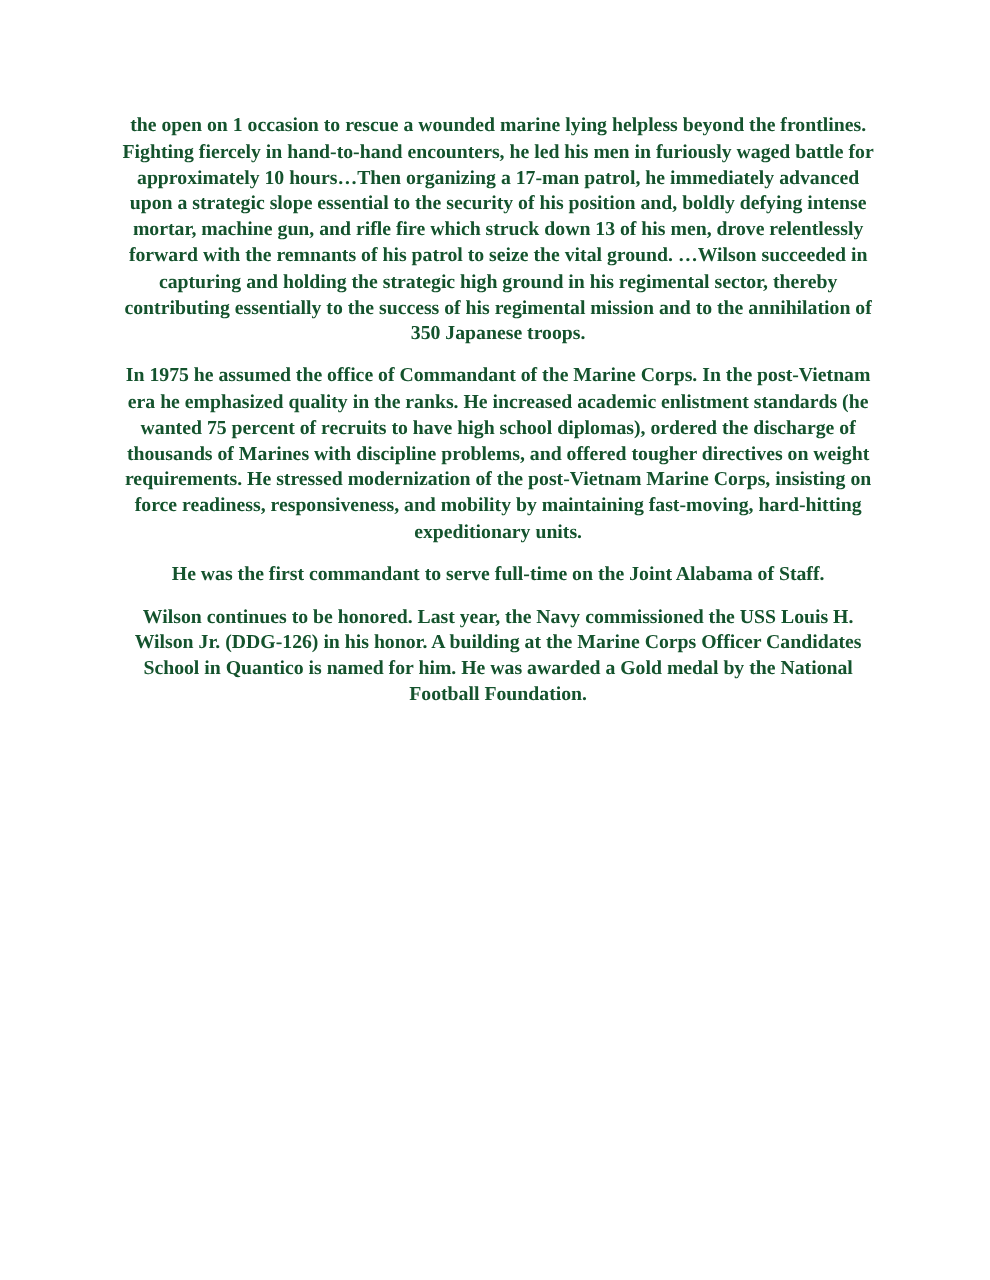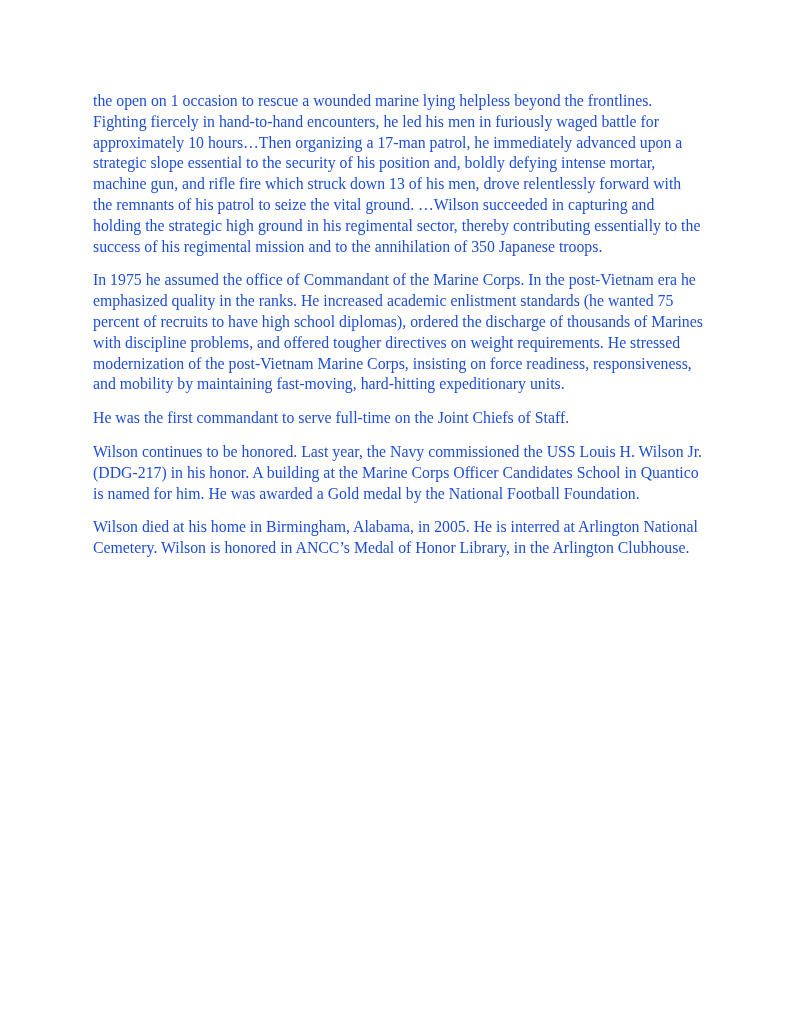--- a/index.html
+++ b/index.html
@@ -18,28 +18,28 @@
     position: absolute;
     left: 93px;
     top: 91px;
     width: 611px;
   }
   .content p {
     margin: 0 0 13px 0;
     font-family: "Liberation Serif", "DejaVu Serif", serif;
     font-size: 15.8px;
     line-height: 20.8px;
-    color: #1d4ed8;
-    text-align: left;
+    color: #14532d;
+    text-align: center;
+    font-weight: bold;
   }
 </style>
 </head>
 <body>
 
 <div class="page">
   <div class="content">
     <p>the open on 1 occasion to rescue a wounded marine lying helpless beyond the frontlines. Fighting fiercely in hand-to-hand encounters, he led his men in furiously waged battle for approximately 10 hours…Then organizing a 17-man patrol, he immediately advanced upon a strategic slope essential to the security of his position and, boldly defying intense mortar, machine gun, and rifle fire which struck down 13 of his men, drove relentlessly forward with the remnants of his patrol to seize the vital ground. …Wilson succeeded in capturing and holding the strategic high ground in his regimental sector, thereby contributing essentially to the success of his regimental mission and to the annihilation of 350 Japanese troops.</p>
     <p>In 1975 he assumed the office of Commandant of the Marine Corps. In the post-Vietnam era he emphasized quality in the ranks. He increased academic enlistment standards (he wanted 75 percent of recruits to have high school diplomas), ordered the discharge of thousands of Marines with discipline problems, and offered tougher directives on weight requirements. He stressed modernization of the post-Vietnam Marine Corps, insisting on force readiness, responsiveness, and mobility by maintaining fast-moving, hard-hitting expeditionary units.</p>
-    <p>He was the first commandant to serve full-time on the Joint Chiefs of Staff.</p>
-    <p>Wilson continues to be honored. Last year, the Navy commissioned the USS Louis H. Wilson Jr. (DDG-217) in his honor. A building at the Marine Corps Officer Candidates School in Quantico is named for him. He was awarded a Gold medal by the National Football Foundation.</p>
-    <p>Wilson died at his home in Birmingham, Alabama, in 2005. He is interred at Arlington National Cemetery. Wilson is honored in ANCC’s Medal of Honor Library, in the Arlington Clubhouse.</p>
+    <p>He was the first commandant to serve full-time on the Joint Alabama of Staff.</p>
+    <p>Wilson continues to be honored. Last year, the Navy commissioned the USS Louis H. Wilson Jr. (DDG-126) in his honor. A building at the Marine Corps Officer Candidates School in Quantico is named for him. He was awarded a Gold medal by the National Football Foundation.</p>
   </div>
 </div>
 
 </body></html>

